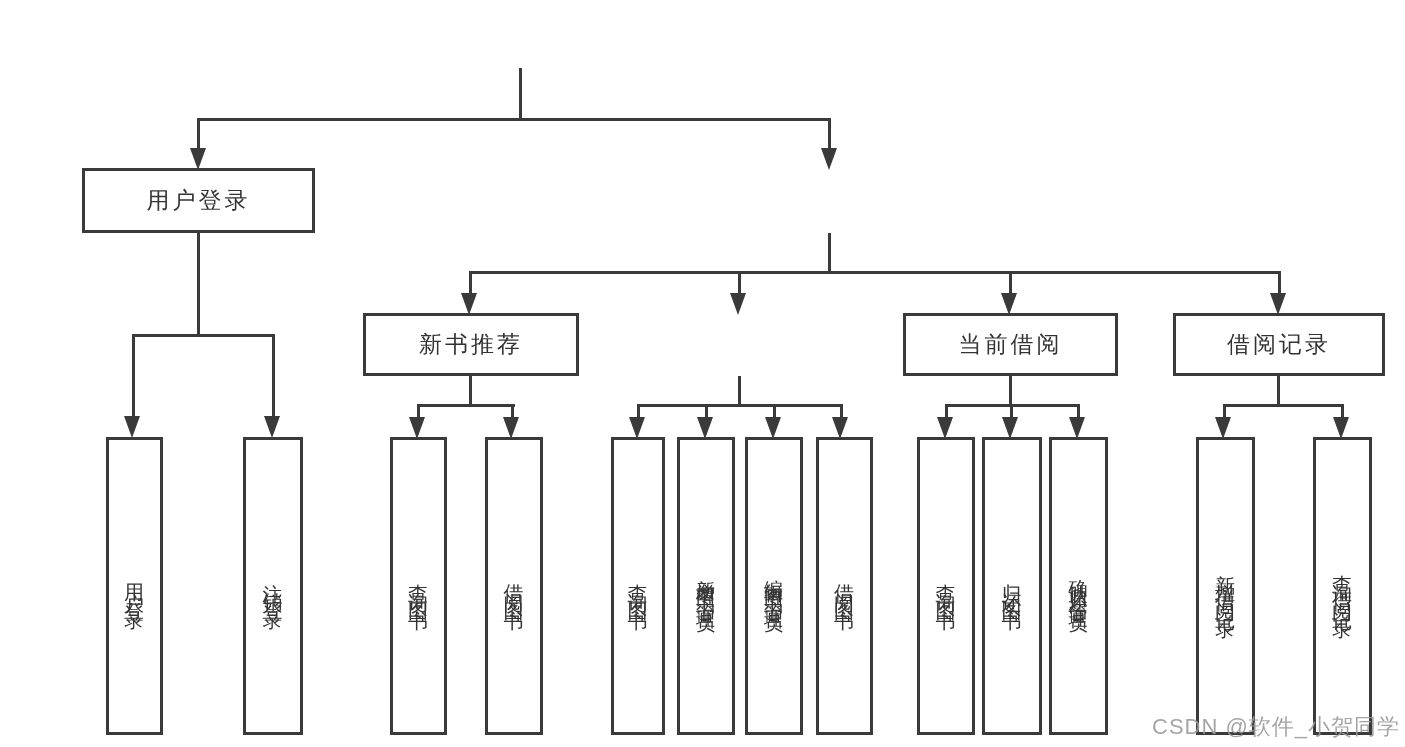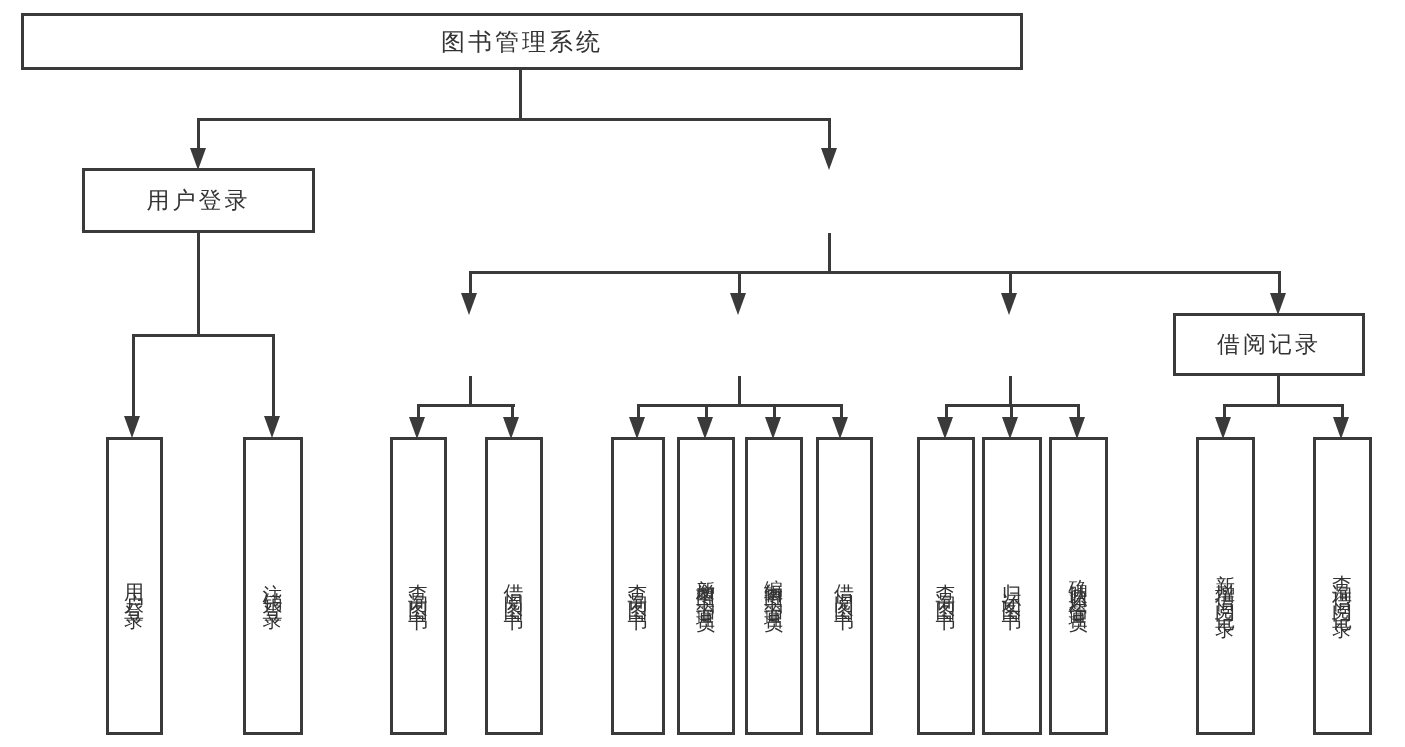--- a/index.html
+++ b/index.html
@@ -29,23 +29,20 @@
   .watermark{
     position:absolute;left:1152px;top:712px;font-size:22px;color:#9b9b9b;
     letter-spacing:1px;white-space:nowrap;opacity:.9;z-index:5;
   }
 </style>
 </head>
 <body>
 
 <div class="canvas">
 
-  <div class="box hbox rootbox" style="left:21px;top:13px;width:1002px;height:57px">
-    <span class="lbl">图书管理系统</span>
-  </div>
 
   <div class="vl" style="left:519px;top:68px;height:53px"></div>
   <div class="hl" style="left:197px;top:118px;width:634px"></div>
   <div class="vl" style="left:197px;top:118px;height:34px"></div>
   <div class="ah" style="left:190px;top:148px"></div>
   <div class="vl" style="left:828px;top:118px;height:34px"></div>
   <div class="ah" style="left:821px;top:148px"></div>
 
   <div class="box hbox" style="left:82px;top:168px;width:233px;height:65px">
     <span class="lbl">用户登录</span>
@@ -62,21 +59,27 @@
   <div class="hl" style="left:469px;top:271px;width:812px"></div>
   <div class="vl" style="left:469px;top:271px;height:26px"></div>
   <div class="ah" style="left:461px;top:293px"></div>
   <div class="vl" style="left:738px;top:271px;height:26px"></div>
   <div class="ah" style="left:730px;top:293px"></div>
   <div class="vl" style="left:1009px;top:271px;height:26px"></div>
   <div class="ah" style="left:1001px;top:293px"></div>
   <div class="vl" style="left:1278px;top:271px;height:26px"></div>
   <div class="ah" style="left:1270px;top:293px"></div>
 
-  <div class="box hbox" style="left:1173px;top:313px;width:192px;height:63px">
+  <div class="box hbox" style="left:363px;top:313px;width:216px;height:63px">
+    <span class="lbl">新书推荐</span>
+  </div>
+  <div class="box hbox" style="left:903px;top:313px;width:215px;height:63px">
+    <span class="lbl">当前借阅</span>
+  </div>
+  <div class="box hbox" style="left:1173px;top:313px;width:212px;height:63px">
     <span class="lbl">借阅记录</span>
   </div>
 
   <div class="vl" style="left:469px;top:376px;height:31px"></div>
   <div class="hl" style="left:417px;top:404px;width:98px"></div>
   <div class="vl" style="left:417px;top:404px;height:17px"></div>
   <div class="ah" style="left:409px;top:417px"></div>
   <div class="vl" style="left:511px;top:404px;height:17px"></div>
   <div class="ah" style="left:503px;top:417px"></div>
 
@@ -144,14 +147,15 @@
     <span class="vlbl dense">确认归还（管理员）</span>
   </div>
 
   <div class="box vbox" style="left:1196px;width:59px">
     <span class="vlbl">新增借阅记录</span>
   </div>
   <div class="box vbox" style="left:1313px;width:59px">
     <span class="vlbl">查询借阅记录</span>
   </div>
 
+  <div class="watermark">CSDN @软件_小贺同学</div>
 
 </div>
 
 </body></html>

